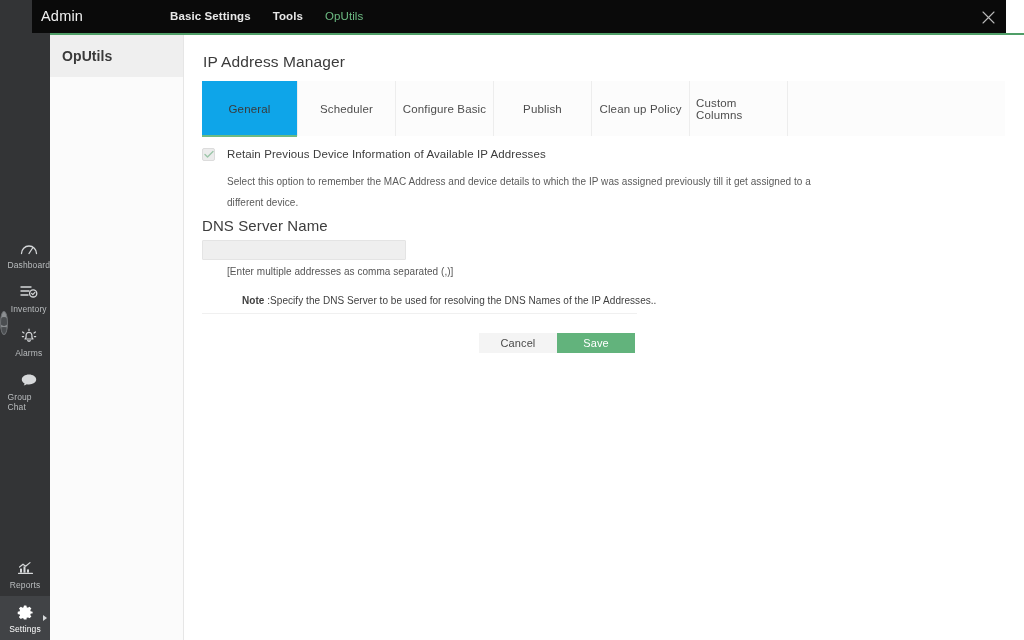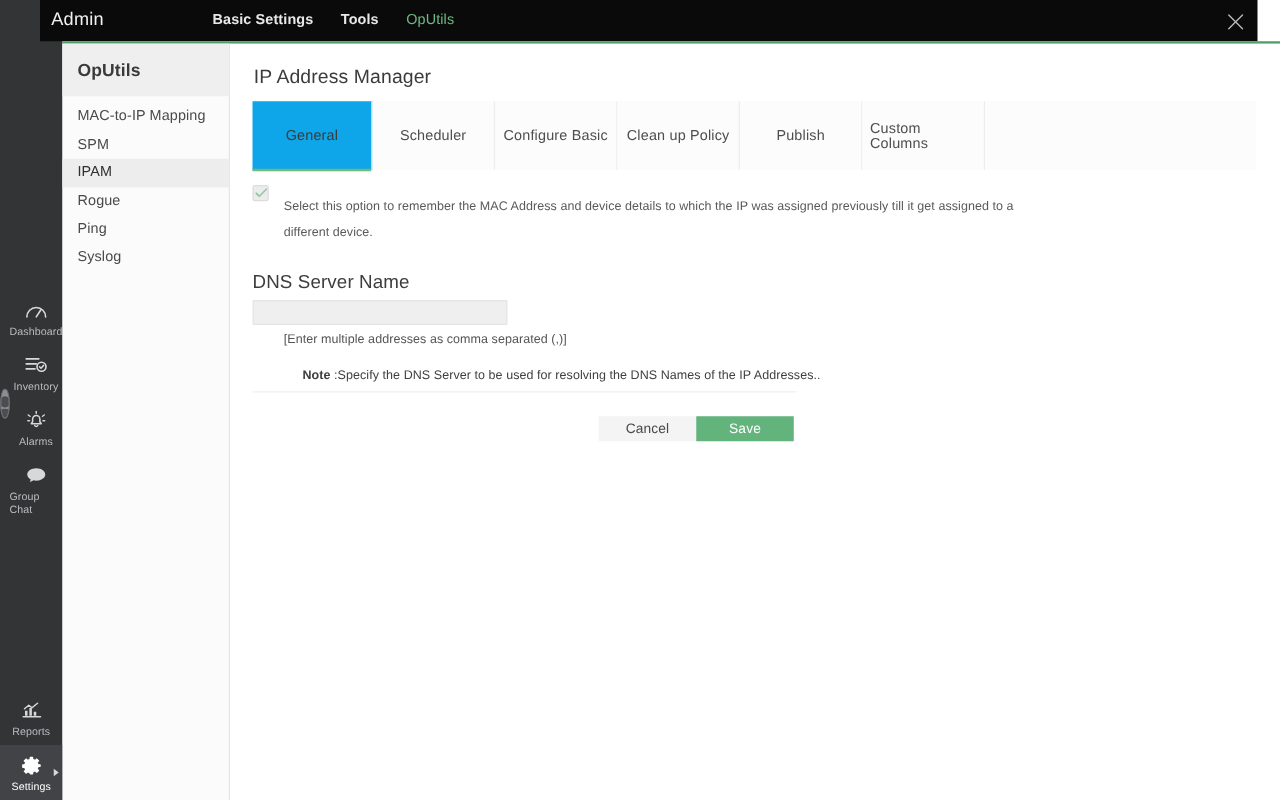--- a/index.html
+++ b/index.html
@@ -266,50 +266,43 @@
         <path d="M2 2 13 13M13 2 2 13" stroke="#b9b9b9" stroke-width="1.1" stroke-linecap="round"></path>
       </svg>
     </div>
   </div>
   <div class="green-rule"></div>
 
   <div class="subnav">
     <div class="subnav-head">
       <span>OpUtils</span>
     </div>
-    <div class="subnav-list">
-      <div class="subnav-item">MAC-to-IP Mapping</div>
-      <div class="subnav-item">SPM</div>
-      <div class="subnav-item active">IPAM</div>
-      <div class="subnav-item">Rogue</div>
-      <div class="subnav-item">Ping</div>
-      <div class="subnav-item">Syslog</div>
-    </div>
   </div>
 
   <div class="main">
 
     <h1 class="page-title">IP Address Manager</h1>
 
     <div class="tabs">
       <div class="tab active" style="width:96px">General</div>
       <div class="tab" style="width:98px">Scheduler</div>
       <div class="tab" style="width:98px">Configure Basic</div>
+      <div class="tab" style="width:98px">Publish</div>
       <div class="tab" style="width:98px">Clean up Policy</div>
-      <div class="tab" style="width:98px">Publish</div>
       <div class="tab" style="width:98px">Custom Columns</div>
       <div class="tab spacer"></div>
     </div>
 
     <div class="opt-row">
       <div class="chk">
         <svg width="10" height="9" viewBox="0 0 10 9" fill="none">
           <path d="M1 4.6 3.5 7 9 1.4" stroke="#9bc5a8" stroke-width="1.4" stroke-linecap="round" stroke-linejoin="round"></path>
         </svg>
       </div>
+      <span class="opt-label">Retain Previous Device Information of Available IP Addresses</span>
       <p class="opt-desc">Select this option to remember the MAC Address and device details to which the IP was assigned previously till it get assigned to a different device.</p>
     </div>
 
     <div class="field">
       <label class="field-label">DNS Server Name</label>
       <input class="field-input" type="text" placeholder="" style="">
       <span class="field-hint">[Enter multiple addresses as comma separated (,)]</span>
       <span class="field-note"><b>Note</b><span> :Specify the DNS Server to be used for resolving the DNS Names of the IP Addresses..</span></span>
     </div>
 

